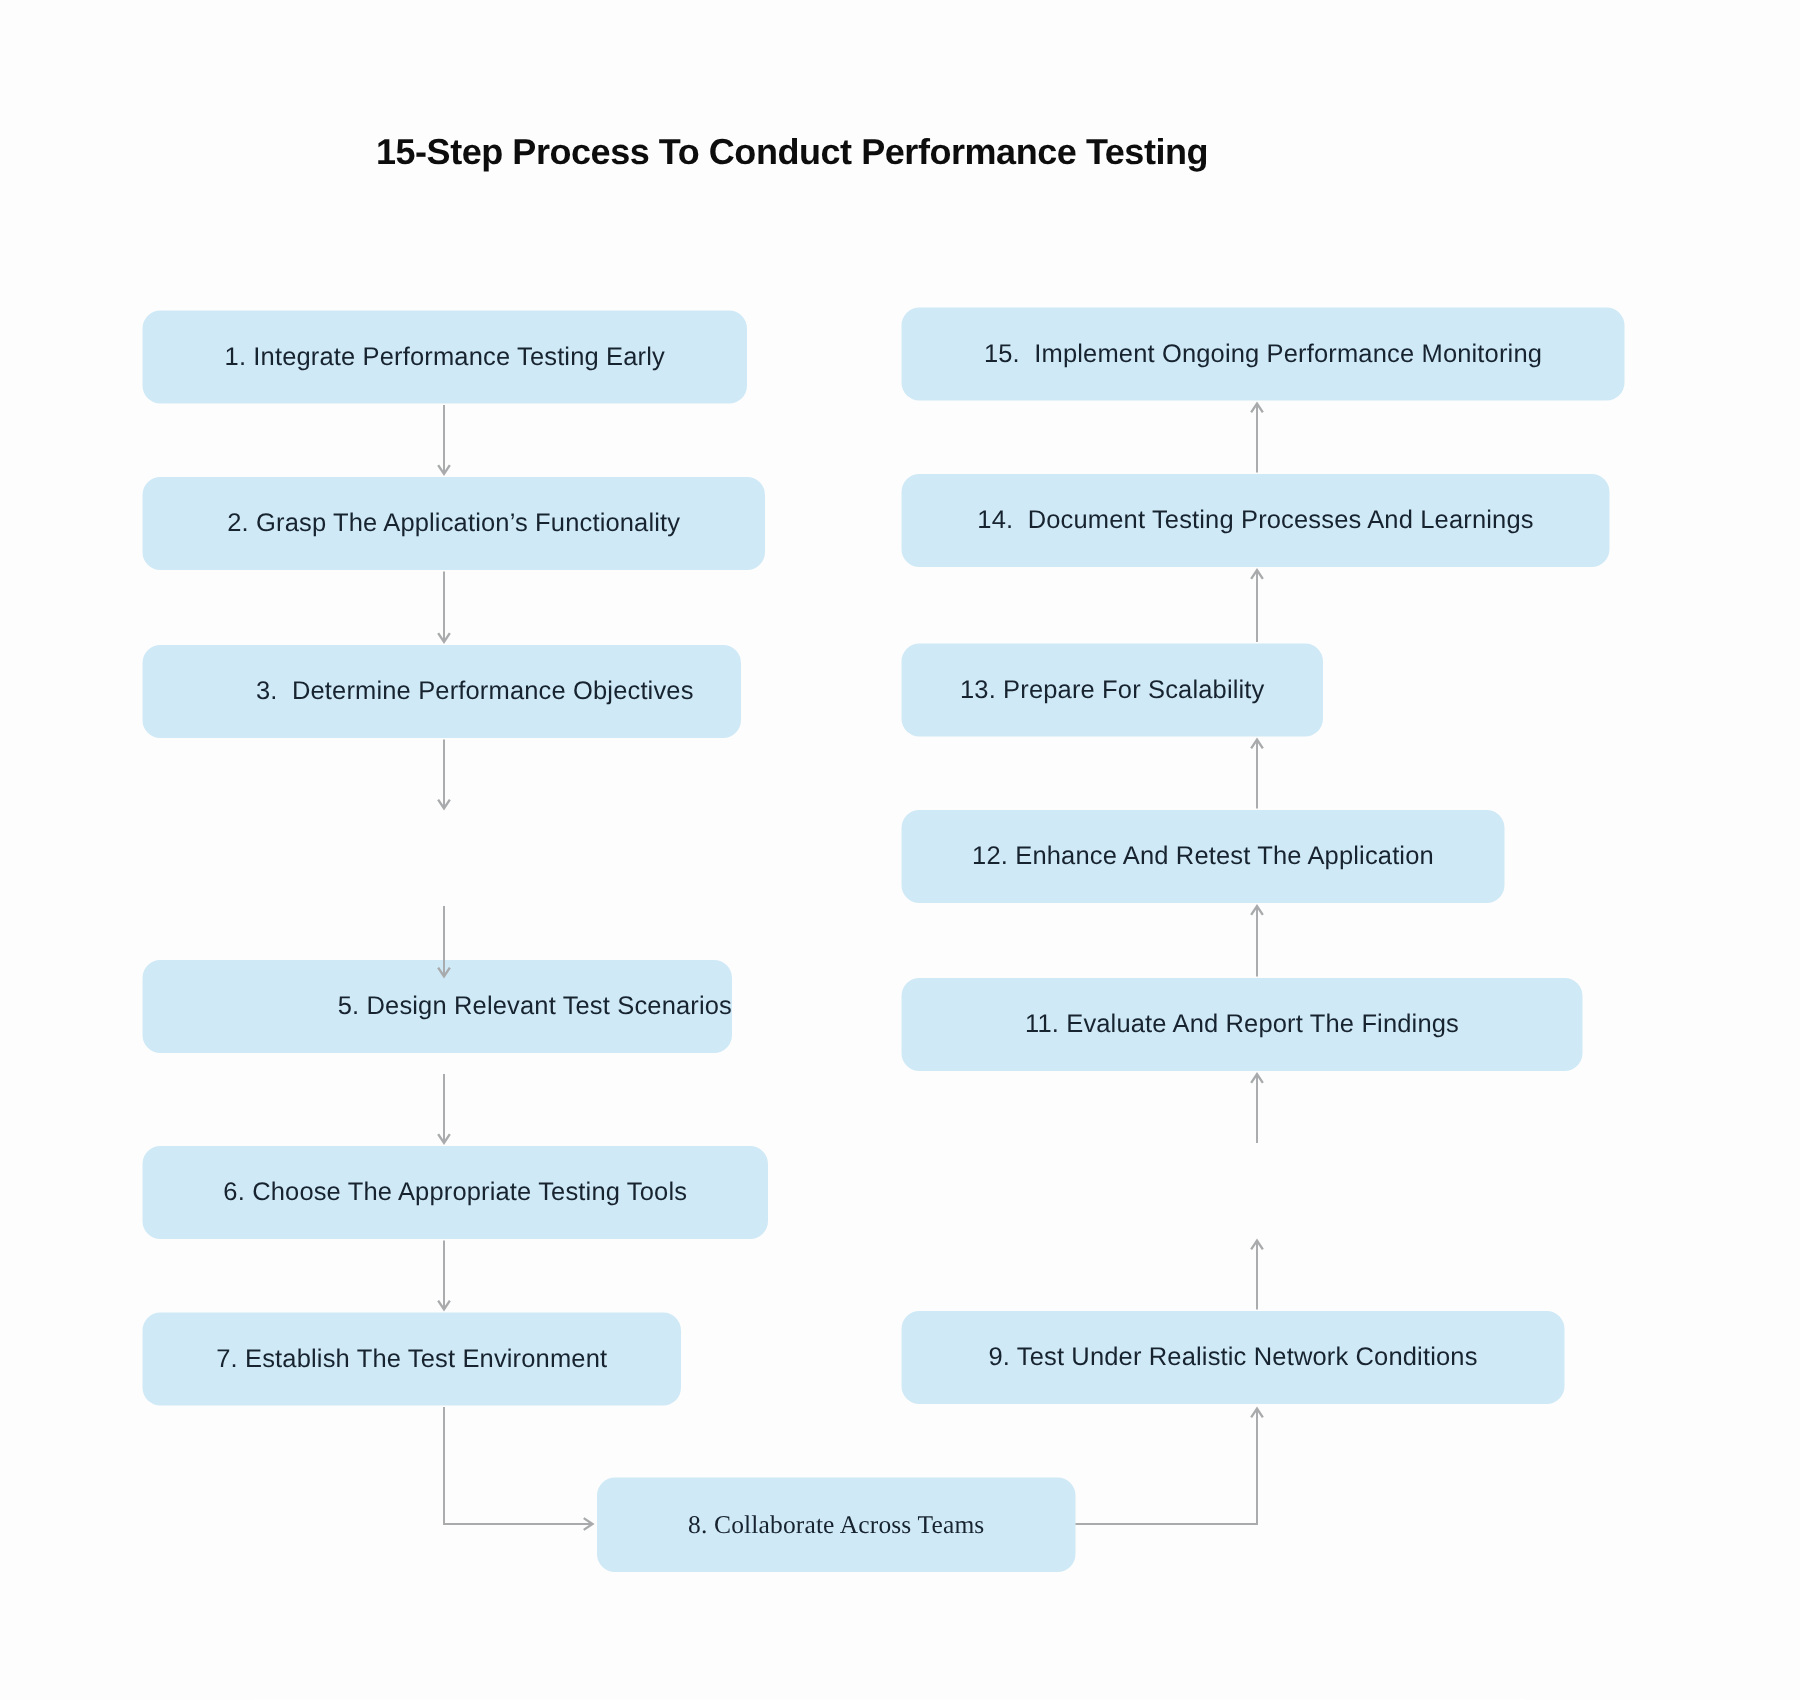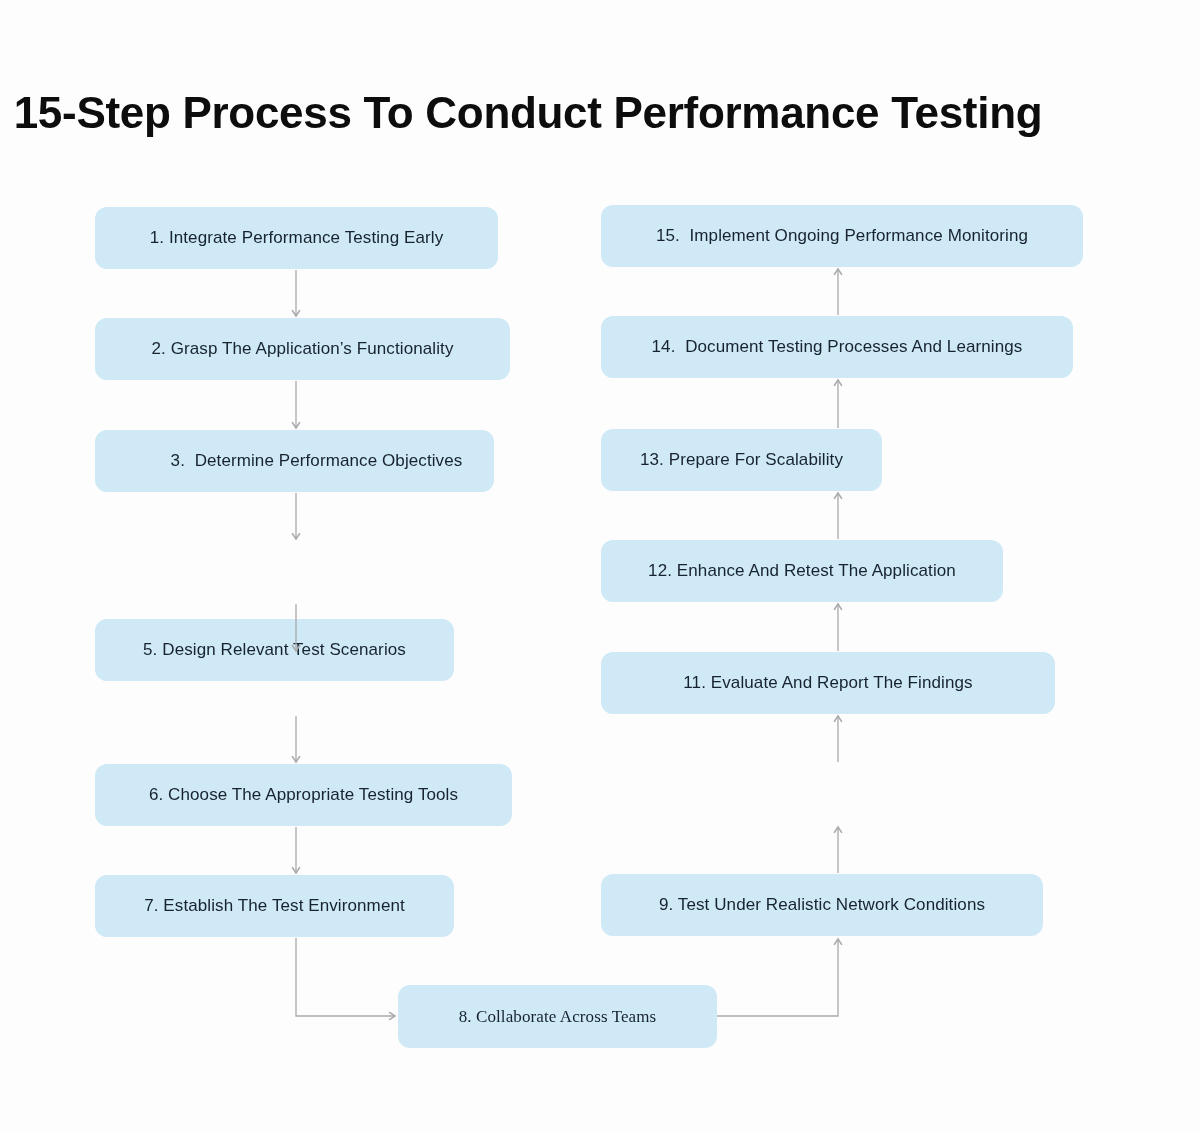--- a/index.html
+++ b/index.html
@@ -13,21 +13,21 @@
     height: 1133px;
     background: #fdfdfd;
     overflow: hidden;
   }
   .title {
     position: absolute;
     top: 88px;
     left: 0;
     width: 1056px;
     text-align: center;
-    font-size: 44px;
+    font-size: 24px;
     font-weight: 700;
     letter-spacing: -0.3px;
     color: #0d0d0d;
     white-space: pre;
   }
   .step-box {
     position: absolute;
     background: #cfe9f6;
     border-radius: 12px;
     display: flex;
@@ -59,21 +59,21 @@
 
   <div class="step-box" style="left:95px;  top:207px; width:403px; height:62px;">
     <span class="step-label">1. Integrate Performance Testing Early</span>
   </div>
   <div class="step-box" style="left:95px;  top:318px; width:415px; height:62px;">
     <span class="step-label">2. Grasp The Application’s Functionality</span>
   </div>
   <div class="step-box" style="left:95px;  top:430px; width:399px; height:62px;padding-left:44px;">
     <span class="step-label">3.  Determine Performance Objectives</span>
   </div>
-  <div class="step-box" style="left:95px;  top:619px; width:359px; height:62px;">
+  <div class="step-box" style="left:95px;  top:640px; width:393px; height:62px;justify-content:flex-end;">
     <span class="step-label">5. Design Relevant Test Scenarios</span>
   </div>
   <div class="step-box" style="left:95px;  top:764px; width:417px; height:62px;">
     <span class="step-label">6. Choose The Appropriate Testing Tools</span>
   </div>
   <div class="step-box" style="left:95px;  top:875px; width:359px; height:62px;">
     <span class="step-label">7. Establish The Test Environment</span>
   </div>
 
   <div class="step-box" style="left:398px; top:985px; width:319px; height:63px;font-family:Liberation Serif, serif;">

